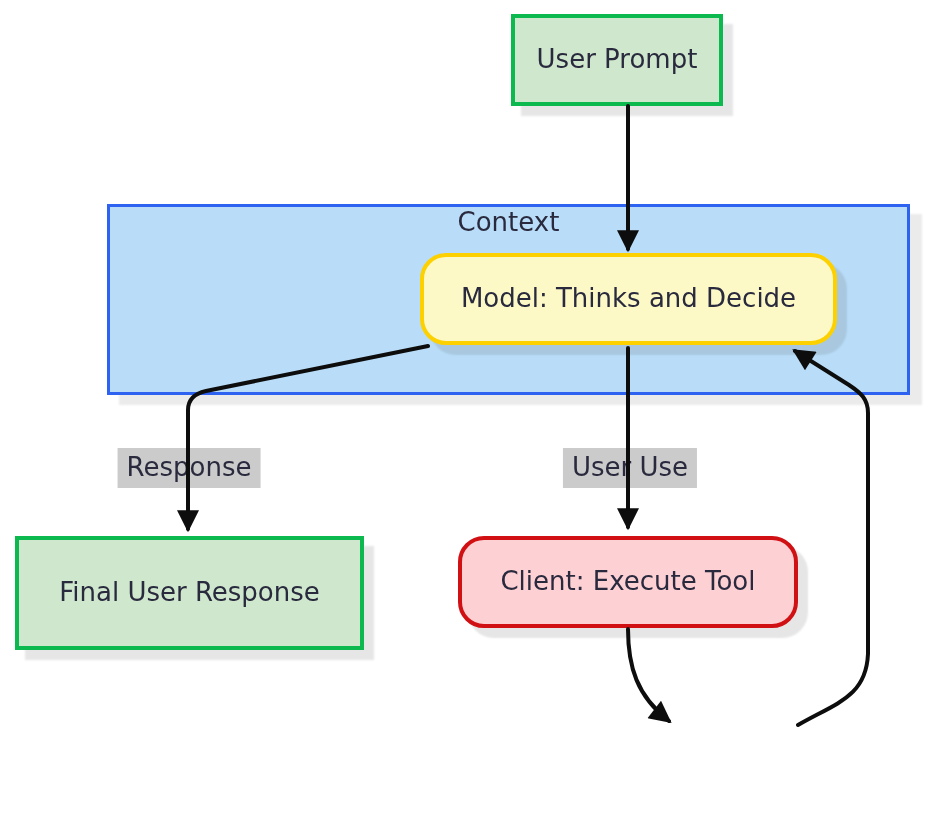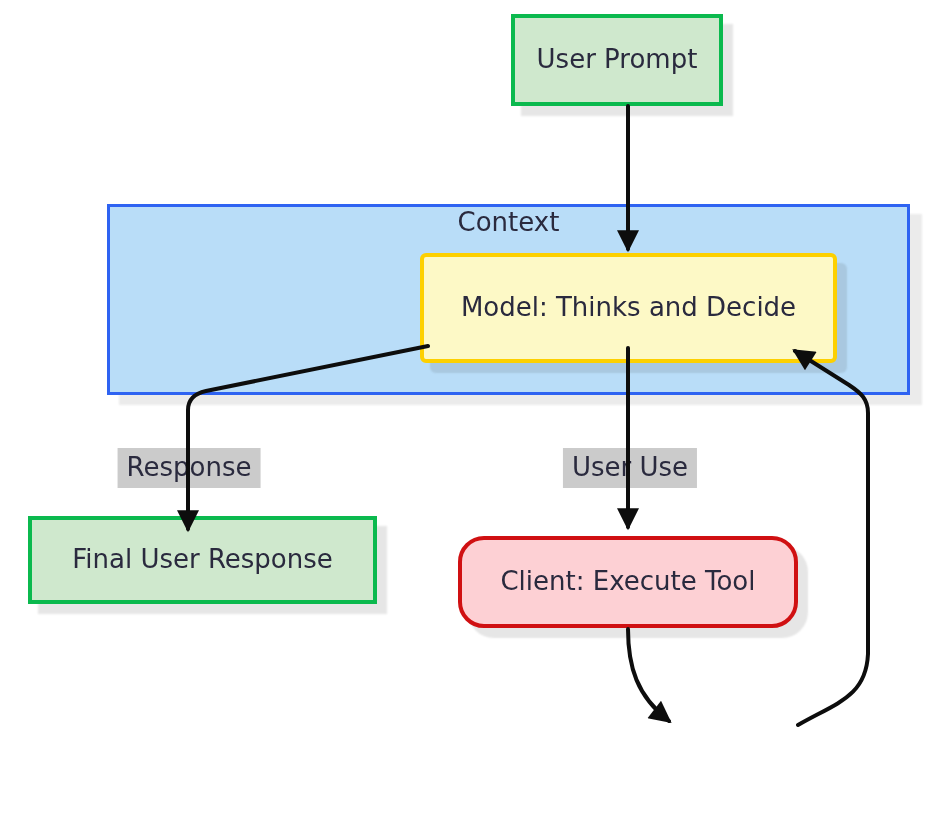--- a/index.html
+++ b/index.html
@@ -29,22 +29,22 @@
   .container-box{
     position:absolute; box-sizing:border-box; left:107px; top:204px; width:803px; height:191px;
     background:var(--blue-fill); border:3px solid var(--blue-border);
     box-shadow:12px 10px 2px rgba(60,60,60,0.10);
     z-index:1;
   }
   .container-label{
     position:absolute; top:0; left:0; right:0; text-align:center; font-size:26px;
   }
   #node-user-prompt   {left:497px; top:14px;  width:212px; height:92px;margin-left:14px;}
-  #node-model         {left:420px; top:253px; width:417px; height:110px;border-radius:6px;}
-  #node-final-response{left:15px;  top:516px; width:349px; height:88px;margin-left:13px;}
+  #node-model         {left:420px; top:253px; width:417px; height:92px;}
+  #node-final-response{left:15px;  top:536px; width:349px; height:114px;}
   #node-client        {left:458px; top:536px; width:340px; height:92px;}
   #node-tool-result   {left:532px; top:726px; width:398px; height:89px;}
   .edge-label{
     position:absolute; transform:translateX(-50%);
     background:var(--label-bg); padding:3px 9px; font-size:26px; line-height:1.3;
     z-index:4; white-space:nowrap;
   }
   #edge-label-response{left:189px; top:448px;}
   #edge-label-tool-use{left:630px; top:448px;}
   svg.edges{

